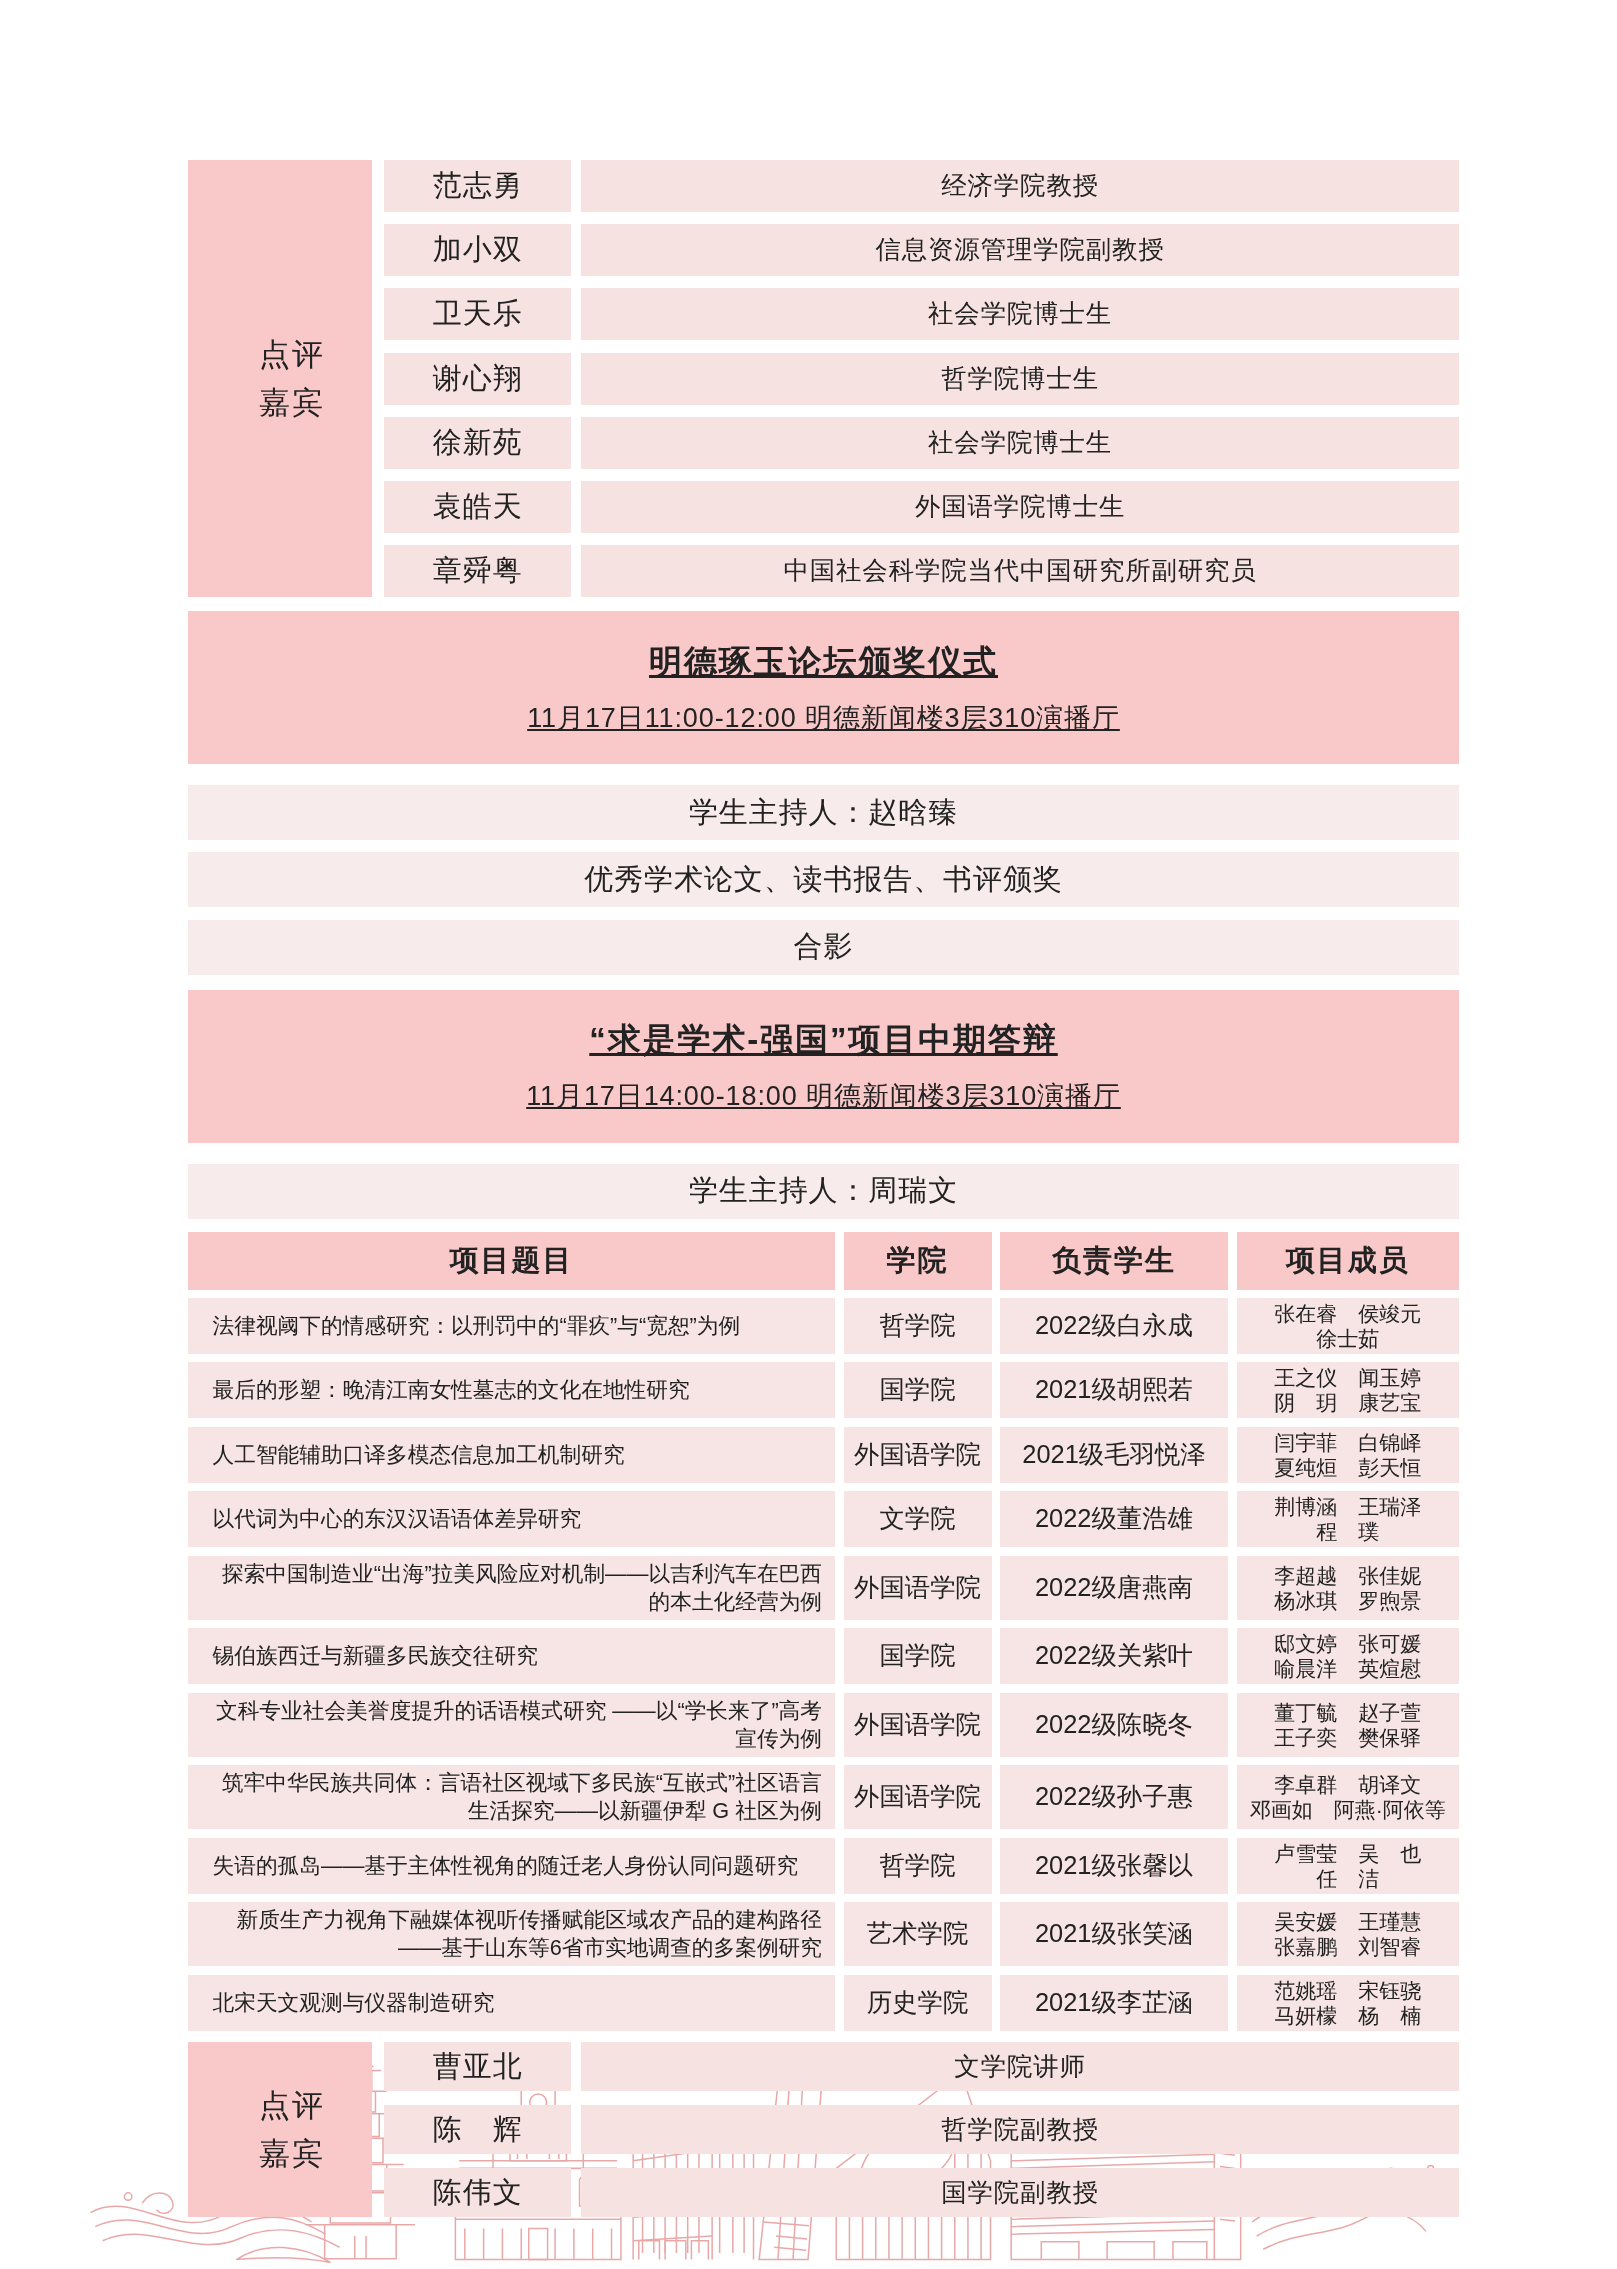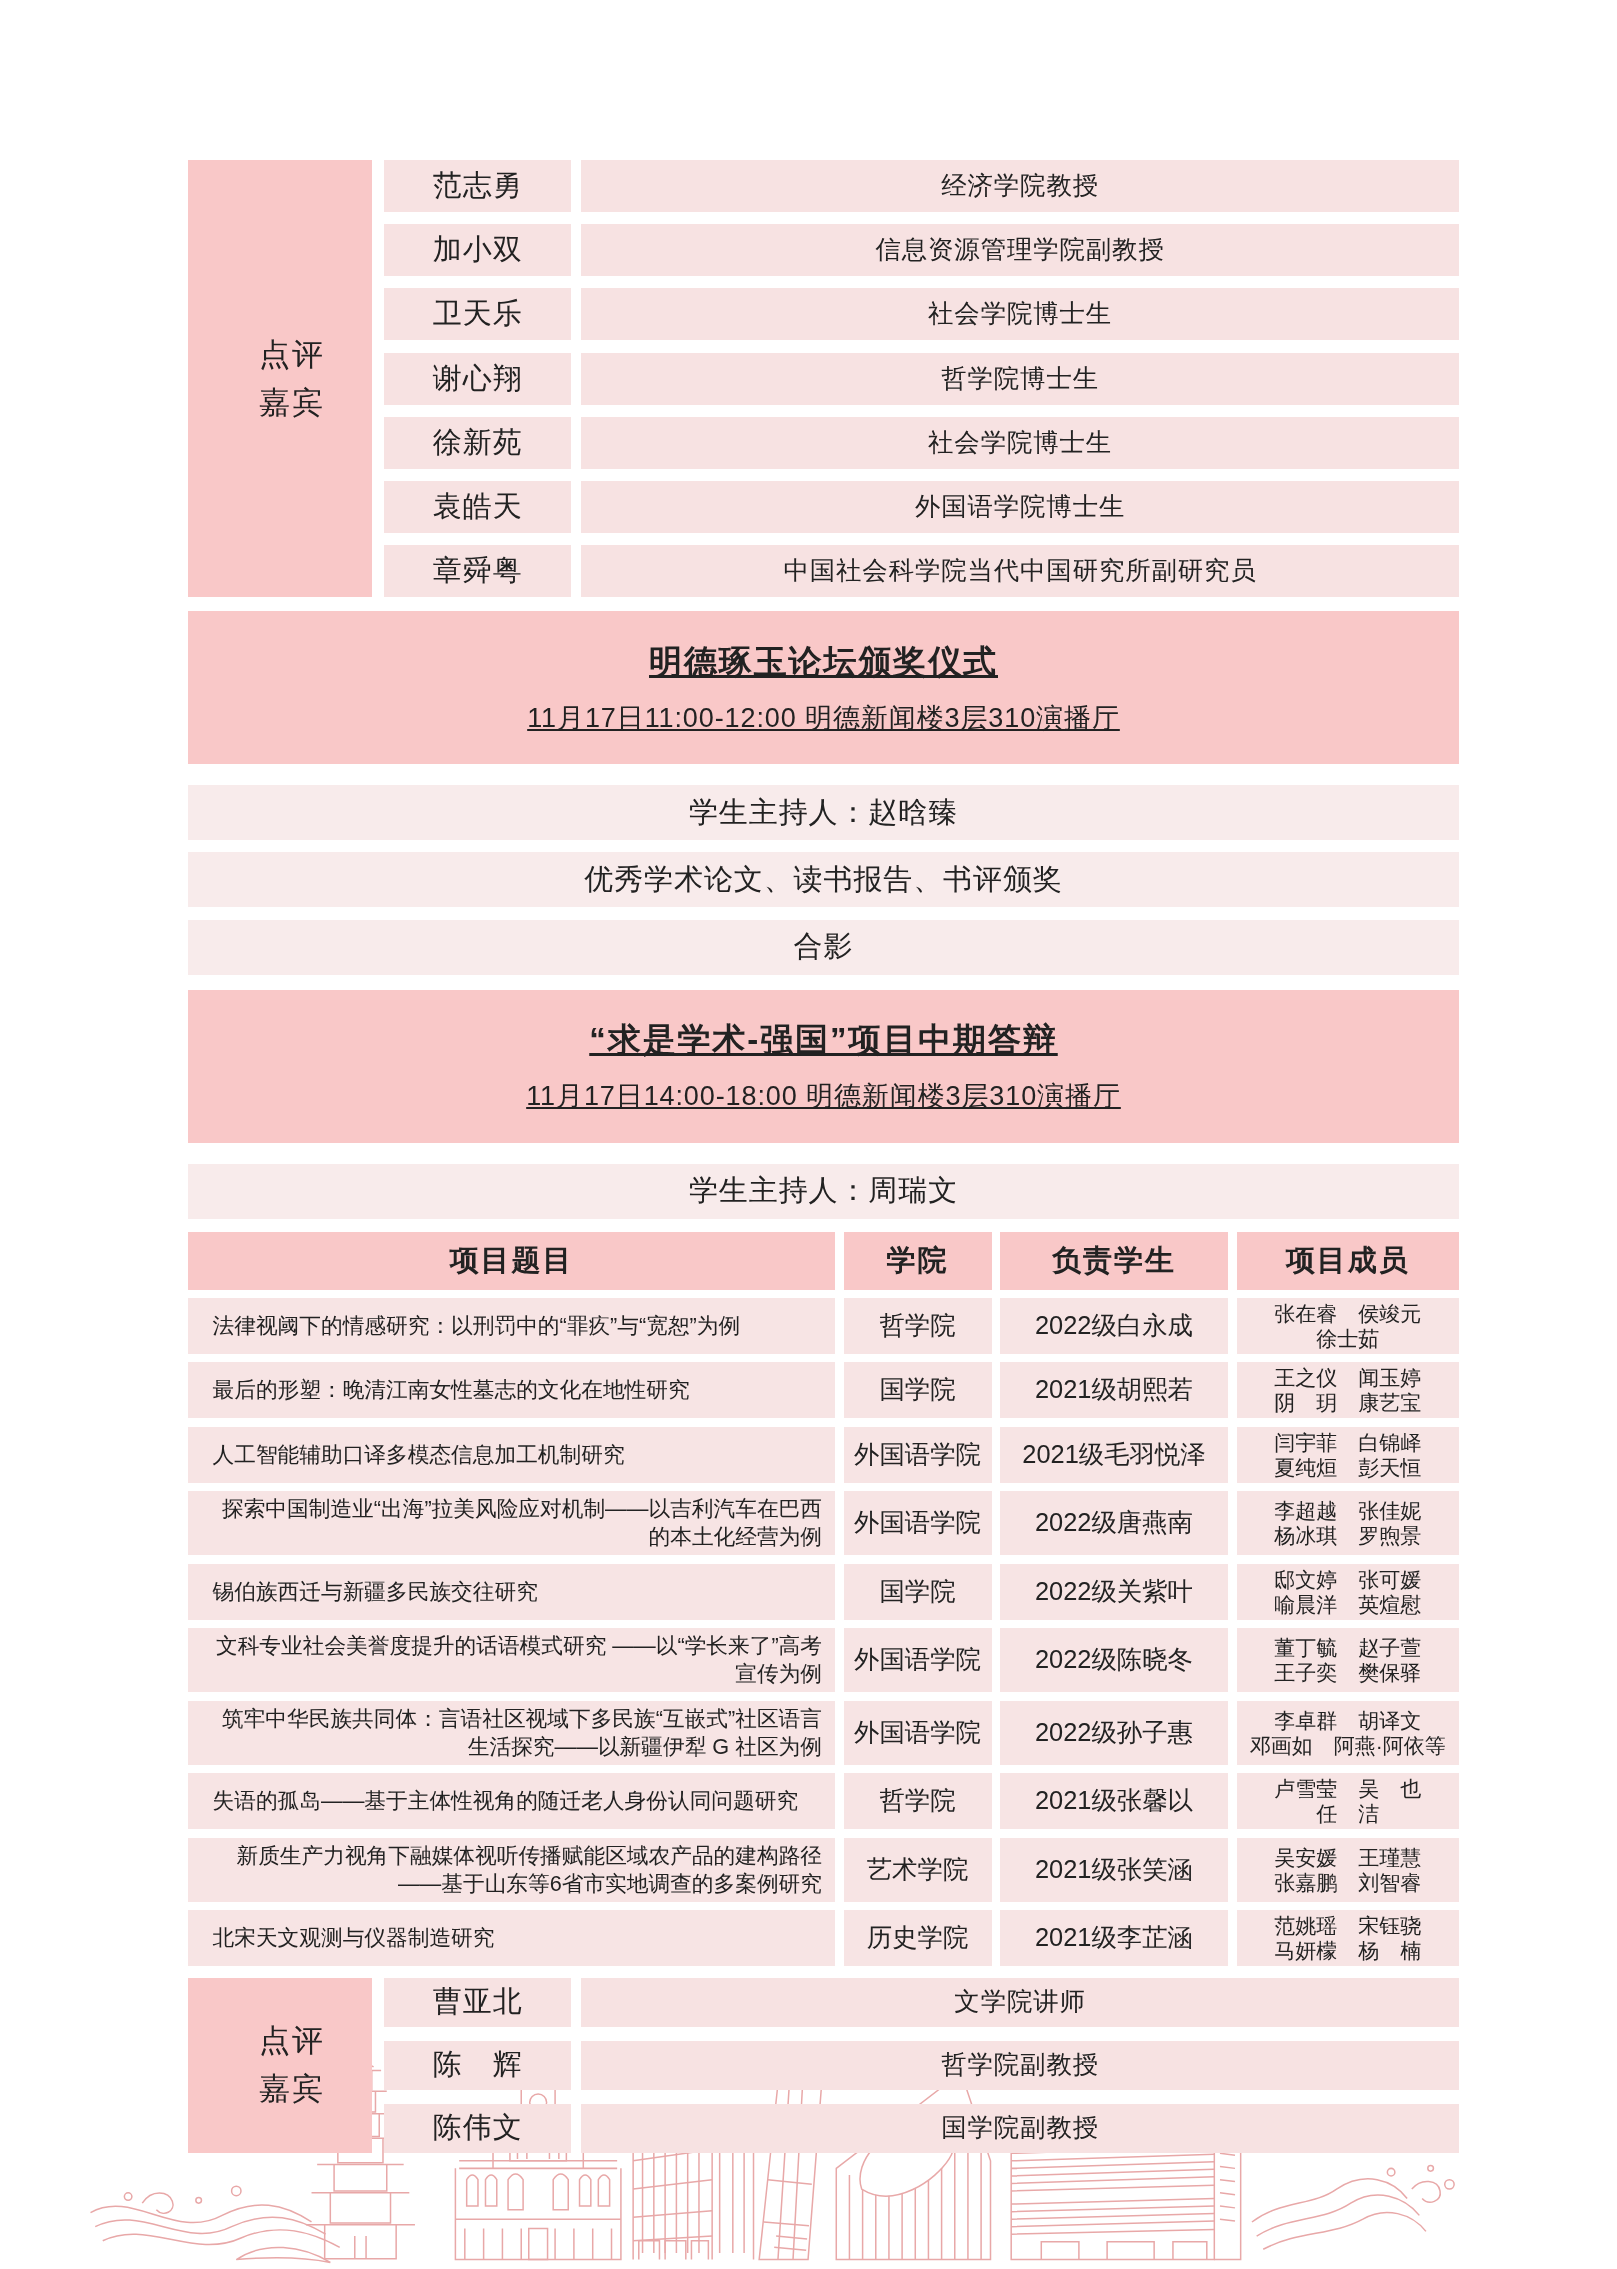--- a/index.html
+++ b/index.html
@@ -165,20 +165,29 @@
           <span>阴　玥　康艺宝</span>
         </div>
       </div>
       <div class="prow">
         <div class="cell title col-title">人工智能辅助口译多模态信息加工机制研究</div>
         <div class="cell school col-school">外国语学院</div>
         <div class="cell leader col-leader">2021级毛羽悦泽</div>
         <div class="cell members col-members">
           <span>闫宇菲　白锦峄</span>
           <span>夏纯烜　彭天恒</span>
+        </div>
+      </div>
+      <div class="prow">
+        <div class="cell title col-title">以代词为中心的东汉汉语语体差异研究</div>
+        <div class="cell school col-school">文学院</div>
+        <div class="cell leader col-leader">2022级董浩雄</div>
+        <div class="cell members col-members">
+          <span>荆博涵　王瑞泽</span>
+          <span>程　璞</span>
         </div>
       </div>
       <div class="prow">
         <div class="cell title col-title">探索中国制造业“出海”拉美风险应对机制——以吉利汽车在巴西的本土化经营为例</div>
         <div class="cell school col-school">外国语学院</div>
         <div class="cell leader col-leader">2022级唐燕南</div>
         <div class="cell members col-members">
           <span>李超越　张佳妮</span>
           <span>杨冰琪　罗煦景</span>
         </div>

